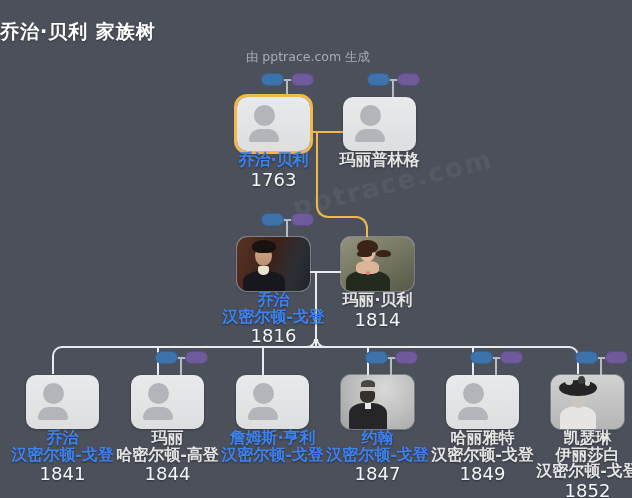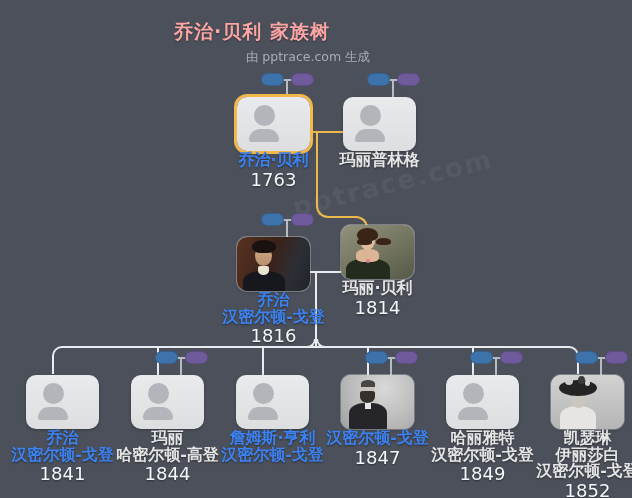--- a/index.html
+++ b/index.html
@@ -2,22 +2,22 @@
 <html><head>
 <meta charset="utf-8">
 <style>
   html,body{margin:0;padding:0;}
   .canvas{
     position:relative;width:632px;height:498px;overflow:hidden;
     background:#4b505a;
     font-family:"DejaVu Sans","Liberation Sans",sans-serif;
   }
   
-  .title{position:absolute;left:0;top:19px;width:504px;text-align:center;
-    font-size:19px;font-weight:bold;color:#fca5a5;letter-spacing:1px;
+  .title{position:absolute;left:0;top:19px;width:504px;
+    font-size:19px;font-weight:bold;color:#ffffff;letter-spacing:1px;
     text-shadow:0 1px 2px rgba(0,0,0,.35);}
   .subtitle{position:absolute;left:0;top:49px;width:616px;text-align:center;
     font-size:12.5px;color:#a7adb6;}
   .watermark{position:absolute;left:290px;top:168px;transform:rotate(-14deg);
     font-size:26px;font-weight:bold;color:rgba(255,255,255,0.055);letter-spacing:2px;}
   
   .ln{position:absolute;}
   .ln.white{background:#e9ecef;}
   .ln.gold{background:#edb94d;}
   .gold-s1{left:316px;top:131px;width:27px;height:87px;box-sizing:border-box;
@@ -167,21 +167,21 @@
           <i class="hair"></i>
       </div>
     </div>
     <div class="label">
       <div class="nm">乔治</div>
       <div class="nm">汉密尔顿-戈登</div>
       <div class="yr">1816</div>
     </div>
   </div>
 
-  <div class="person female" style="left:341px;top:225px;">
+  <div class="person female" style="left:341px;top:237px;">
     <div class="card photo">
       <div class="art art-woman">
         <i class="dress"></i>
           <i class="chest"></i>
           <i class="face"></i>
           <i class="hair"></i>
           <i class="flower"></i>
       </div>
     </div>
     <div class="label">
@@ -247,20 +247,21 @@
     <div class="card photo">
       <div class="art art-photo-man">
         <i class="suit"></i>
           <i class="shirt"></i>
           <i class="face"></i>
           <i class="hair"></i>
           <i class="beard"></i>
       </div>
     </div>
     <div class="label">
+      <div class="nm">约翰</div>
       <div class="nm">汉密尔顿-戈登</div>
       <div class="yr">1847</div>
     </div>
   </div>
 
   <div class="person female" style="left:446px;top:375px;">
     <div class="tags">
       <span class="tag-tick"></span>
       <span class="tag-link"></span>
       <span class="pill blue"></span>

